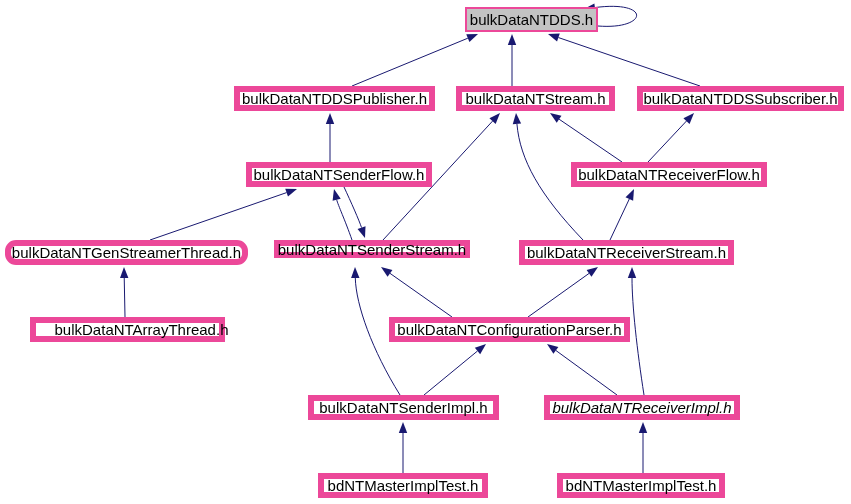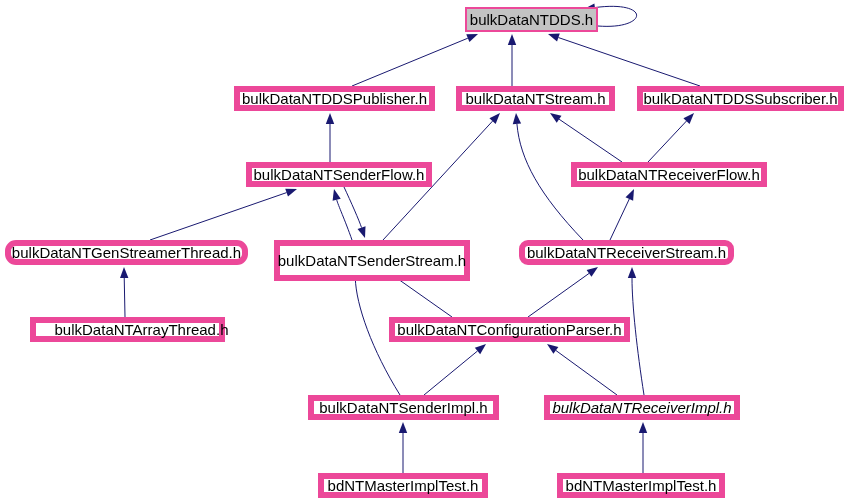--- a/index.html
+++ b/index.html
@@ -95,24 +95,24 @@
       </div>
       <div class="node" style="left: 246px; top: 162px; width: 186px; height: 25px;">
         <span>bulkDataNTSenderFlow.h</span>
       </div>
       <div class="node" style="left: 571px; top: 162px; width: 196px; height: 25px;">
         <span>bulkDataNTReceiverFlow.h</span>
       </div>
       <div class="node" style="left: 5px; top: 240px; width: 243px; height: 25px; border-radius: 11px;">
         <span>bulkDataNTGenStreamerThread.h</span>
       </div>
-      <div class="node" style="left: 274px; top: 240px; width: 196px; height: 41px;">
+      <div class="node" style="left: 274px; top: 240px; width: 196px; height: 18px;">
         <span>bulkDataNTSenderStream.h</span>
       </div>
-      <div class="node" style="left: 519px; top: 240px; width: 215px; height: 25px; border-radius: 9px;">
+      <div class="node" style="left: 519px; top: 240px; width: 215px; height: 25px;">
         <span>bulkDataNTReceiverStream.h</span>
       </div>
       <div class="node" style="left: 30px; top: 317px; width: 195px; height: 25px; padding-left: 28px;">
         <span>bulkDataNTArrayThread.h</span>
       </div>
       <div class="node" style="left: 389px; top: 317px; width: 241px; height: 25px;">
         <span>bulkDataNTConfigurationParser.h</span>
       </div>
       <div class="node" style="left: 308px; top: 395px; width: 191px; height: 25px;">
         <span>bulkDataNTSenderImpl.h</span>

